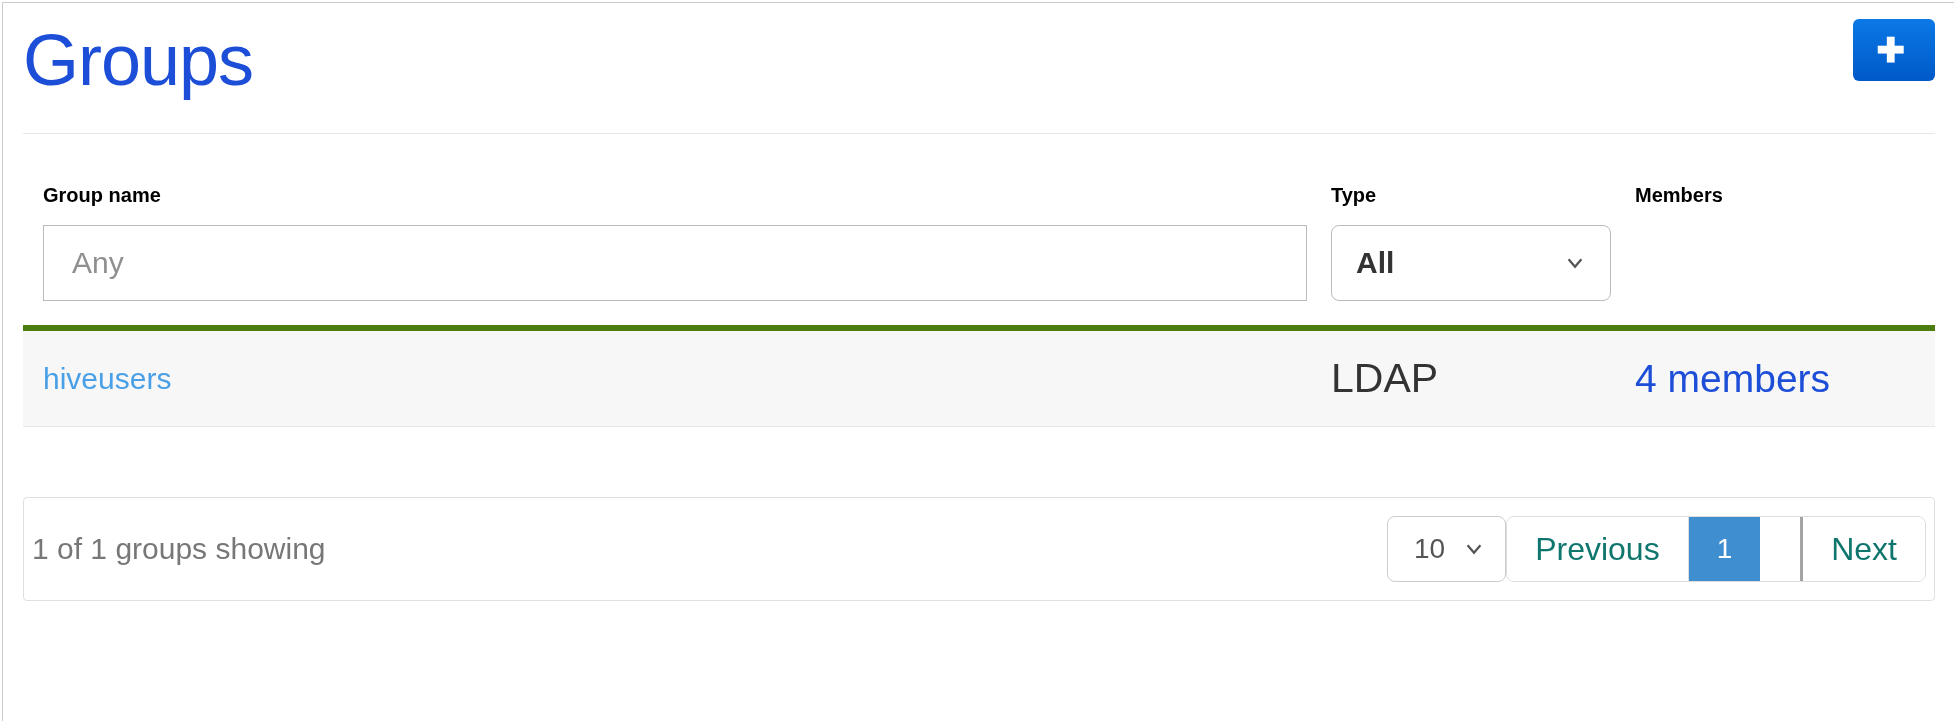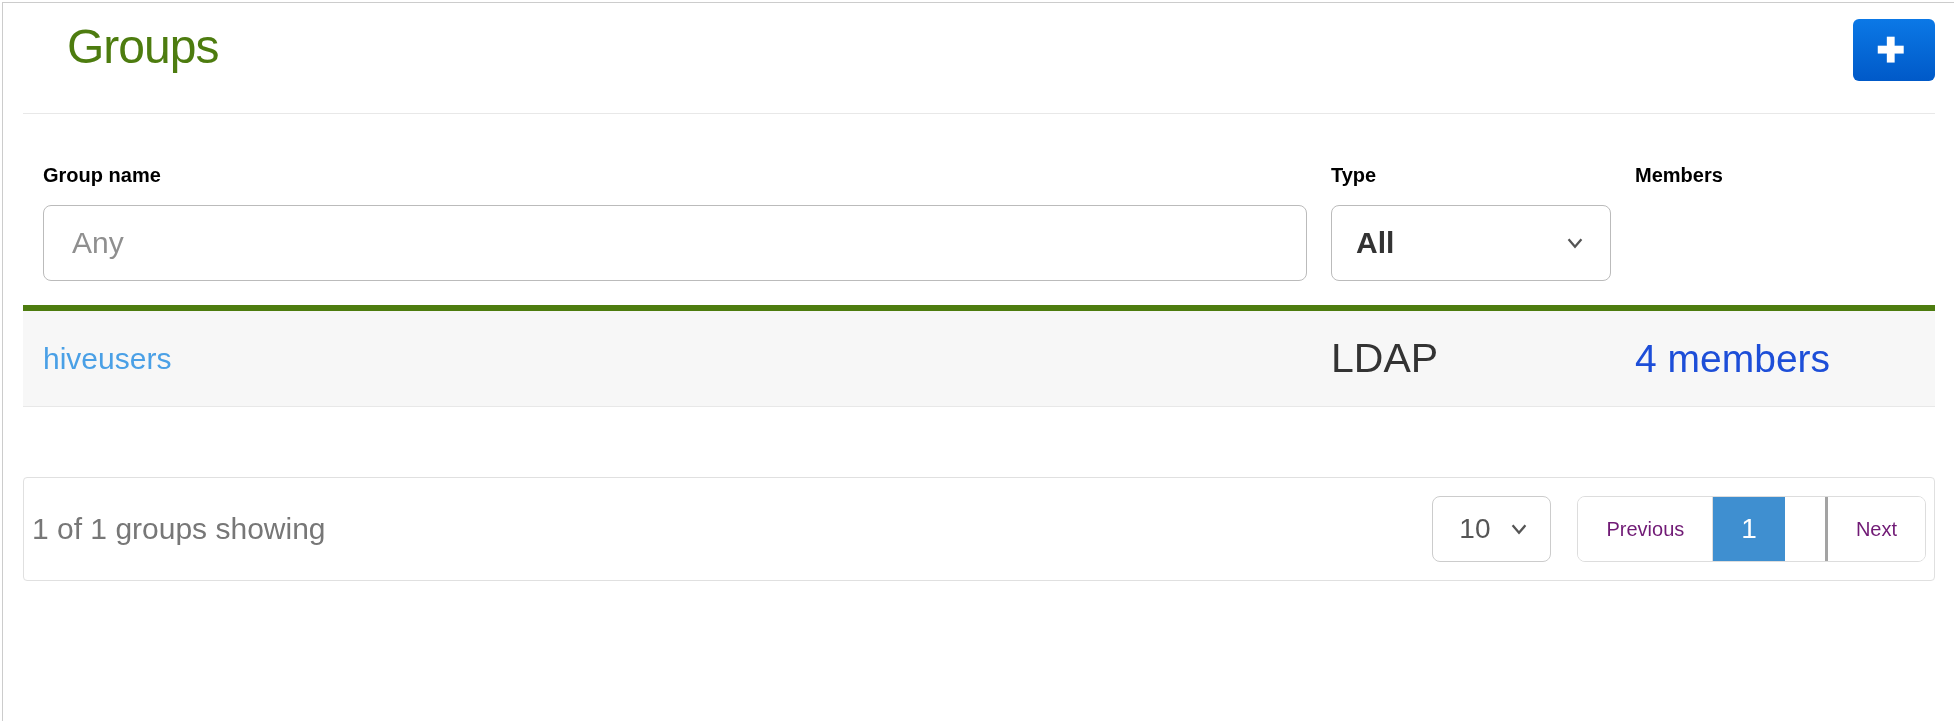--- a/index.html
+++ b/index.html
@@ -20,25 +20,24 @@
     }
     .header {
       display: flex;
       justify-content: space-between;
       align-items: flex-start;
       padding-bottom: 32px;
       border-bottom: 1px solid #e8e8e8;
       margin-bottom: 50px;
     }
     .page-title {
-      font-size: 48px;
+      font-size: 72px;
       font-weight: 400;
-      color: #4d7c0f;
+      color: #1d4ed8;
       letter-spacing: -1px;
-      margin-left: 44px;
     }
     .create-btn {
       background: #0066d6;
       background: linear-gradient(to bottom, #0b78e6, #0059c8);
       color: #fff;
       border: none;
       border-radius: 6px;
       padding: 14px 30px 14px 24px;
       font-size: 30px;
       font-weight: 400;
@@ -71,21 +70,21 @@
       font-size: 20px;
       font-weight: 700;
       color: #000;
       margin-bottom: 18px;
       display: block;
     }
     .filter-input {
       width: 100%;
       height: 76px;
       border: 1px solid #bbb;
-      border-radius: 8px;
+      border-radius: 0;
       padding: 11px 28px;
       font-size: 30px;
       color: #333;
     }
     .filter-input::placeholder {
       color: #8f8f8f;
     }
     .dropdown {
       width: 100%;
       height: 76px;
@@ -144,21 +143,20 @@
       align-items: center;
       justify-content: space-between;
     }
     .footer-status {
       font-size: 30px;
       color: #777;
     }
     .footer-right {
       display: flex;
       align-items: center;
-      gap: 26px;
     }
     .page-size {
       height: 66px;
       border: 1px solid #ccc;
       border-radius: 8px;
       padding: 0 20px 0 26px;
       font-size: 28px;
       color: #555;
       background: #fff;
       cursor: pointer;
@@ -169,22 +167,22 @@
     .pagination {
       display: flex;
       align-items: stretch;
       border: 1px solid #ddd;
       border-radius: 8px;
       overflow: hidden;
       height: 66px;
     }
     .pag-btn {
       padding: 0 28px;
-      font-size: 20px;
-      color: #701a75;
+      font-size: 32px;
+      color: #0f766e;
       background: #fff;
       border: none;
       cursor: pointer;
       display: flex;
       align-items: center;
     }
     .pag-btn.prev {
       border-right: 1px solid #ddd;
     }
     .pag-btn.next {

